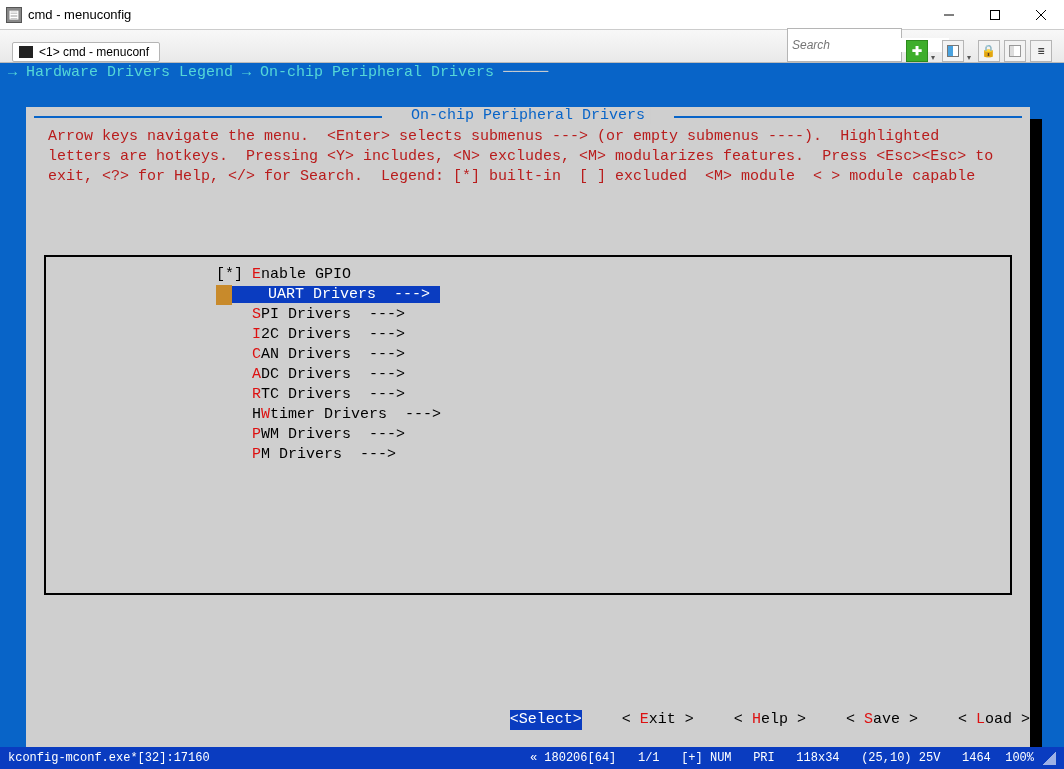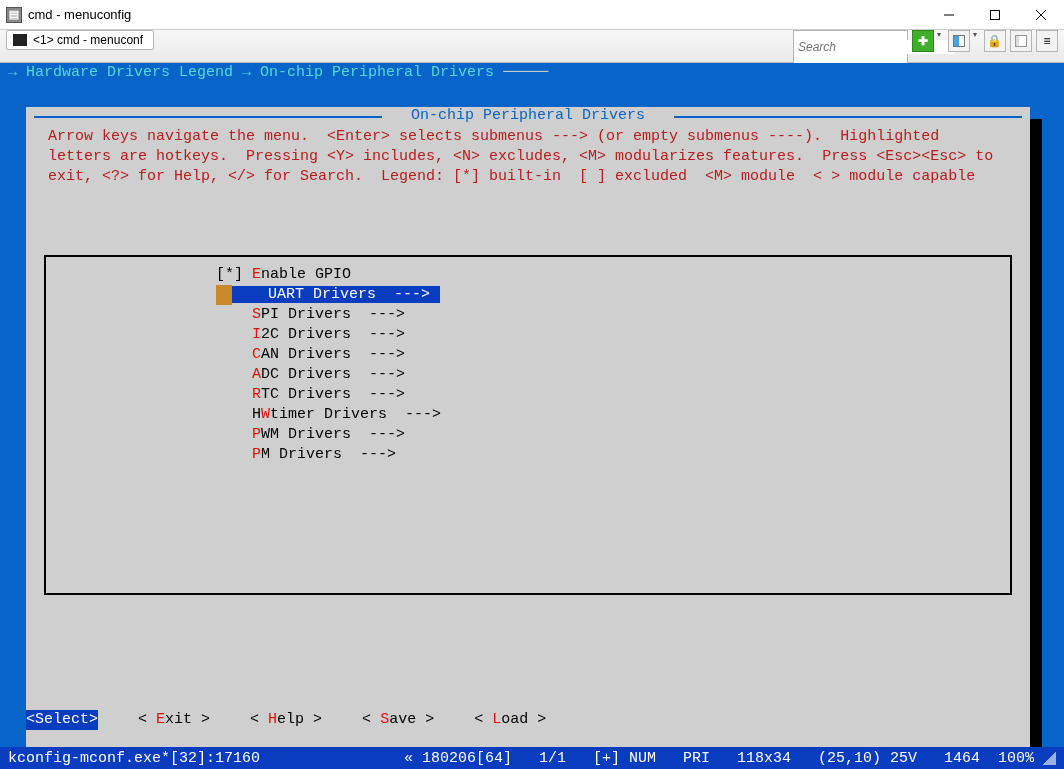--- a/index.html
+++ b/index.html
@@ -37,22 +37,22 @@
   .win-btn {
     width:46px; height:30px; display:flex; align-items:center; justify-content:center;
     font-family: "Segoe UI", sans-serif; font-size:12px; color:#000;
   }
 
   
   .toolbar {
     height:33px;
     background:linear-gradient(#f8f8f8,#e9e9e9);
     border-bottom:1px solid #bbb;
-    display:flex; align-items:flex-start;
-    padding:0 6px;
+    display:flex; align-items:flex-end;
+    padding:0 12px;
     font-family:"Segoe UI",Arial,sans-serif;
     font-size:12px;
   }
   .tab-chip {
     display:flex; align-items:center; gap:6px;
     background:#fff; border:1px solid #b5b5b5;
     padding:2px 10px 2px 6px; border-radius:2px;
   }
   .tab-chip .tab-icon {
     width:14px; height:12px; background:#222; display:inline-block;
@@ -135,32 +135,32 @@
   .menu-row.selected .sel-bar{
     display:inline-block; width:16px; background:#c88a2b;
   }
   .menu-row.selected .sel-main{
     background:#0a3cc0; color:#fff; padding-right:10px;
   }
   .menu-row.selected .sel-main .hk{color:#fff;}
 
   .button-row{
     position:absolute; left:0; right:0; bottom:32px;
-    display:flex; justify-content:flex-start; gap:40px;
+    display:flex; justify-content:flex-end; gap:40px;
     line-height:20px;
   }
   .mbtn{white-space:pre;}
   .mbtn.sel{background:#0a3cc0;color:#fff;}
   .mbtn .hk{color:#d11;}
 
   
   .statusbar{
     height:22px;background:#0a3cc0;color:#fff;
     display:flex;align-items:center;padding:0 8px;
-    font-size:15px;white-space:pre;
+    font-size:12px;white-space:pre;
     font-family:"Consolas","Courier New",monospace;
   }
   .statusbar .spacer{flex:1;}
   .statusbar .grip{
     margin-left:8px;
     width:14px;height:14px;
     background:
       linear-gradient(135deg,transparent 50%,rgba(255,255,255,.6) 50%);
   }
 </style>

